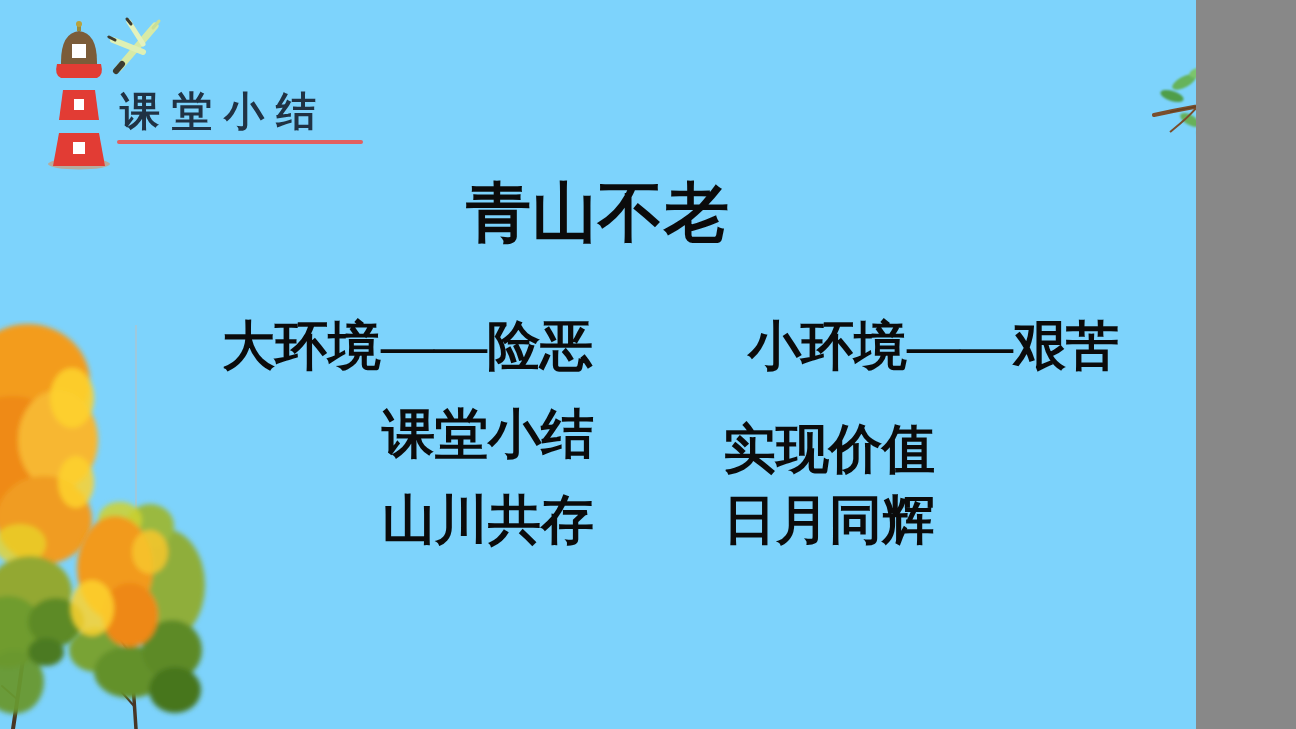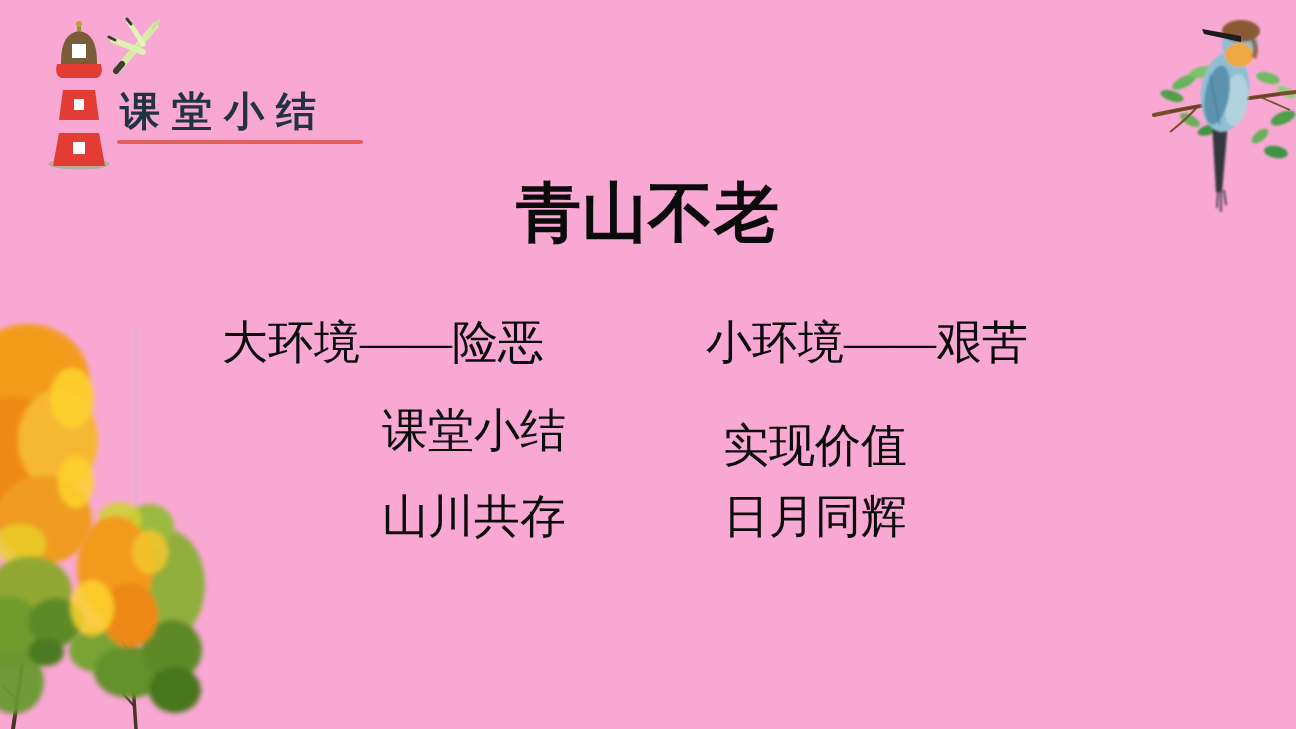--- a/index.html
+++ b/index.html
@@ -1,21 +1,21 @@
 <!DOCTYPE html>
 <html><head>
 <meta charset="utf-8">
 <style>
   html, body { margin: 0; padding: 0; background: #888; }
   * { box-sizing: border-box; }
   .slide {
     position: relative;
-    width: 1296px;
+    width: 1196px;
     height: 729px;
-    background: #f9a8d4;
+    background: #7dd3fc;
     overflow: hidden;
     font-family: "Liberation Serif", "DejaVu Serif", serif;
   }
   svg { position: absolute; display: block; }
 
   .lighthouse-svg { left: 42px; top: 20px; }
   .dragonfly-svg  { left: 103px; top: 10px; }
   .bird-svg       { left: 1140px; top: 0; }
   .trees-svg      { left: 0; bottom: 0; }
 
@@ -48,28 +48,28 @@
     font-size: 65px;
     font-weight: 700;
     letter-spacing: 1px;
     color: #0b0b0b;
     line-height: 1.1;
     white-space: nowrap;
     font-family: Liberation Serif, serif;
   }
   .point {
     position: absolute;
-    font-size: 46px;
-    font-weight: 400;
+    font-size: 53px;
+    font-weight: 700;
     color: #0b0b0b;
     line-height: 1.05;
     white-space: nowrap;
   }
   .p0l { left: 222px; top: 319px; }
-  .p0r { left: 706px; top: 319px; }
+  .p0r { left: 748px; top: 319px; }
   .p1l { left: 382px; top: 407px; }
   .p1r { left: 723px; top: 422px; }
   .p2l { left: 382px; top: 493px; }
   .p2r { left: 723px; top: 493px; }
 </style>
 </head>
 <body>
 
 <div class="slide">
 

